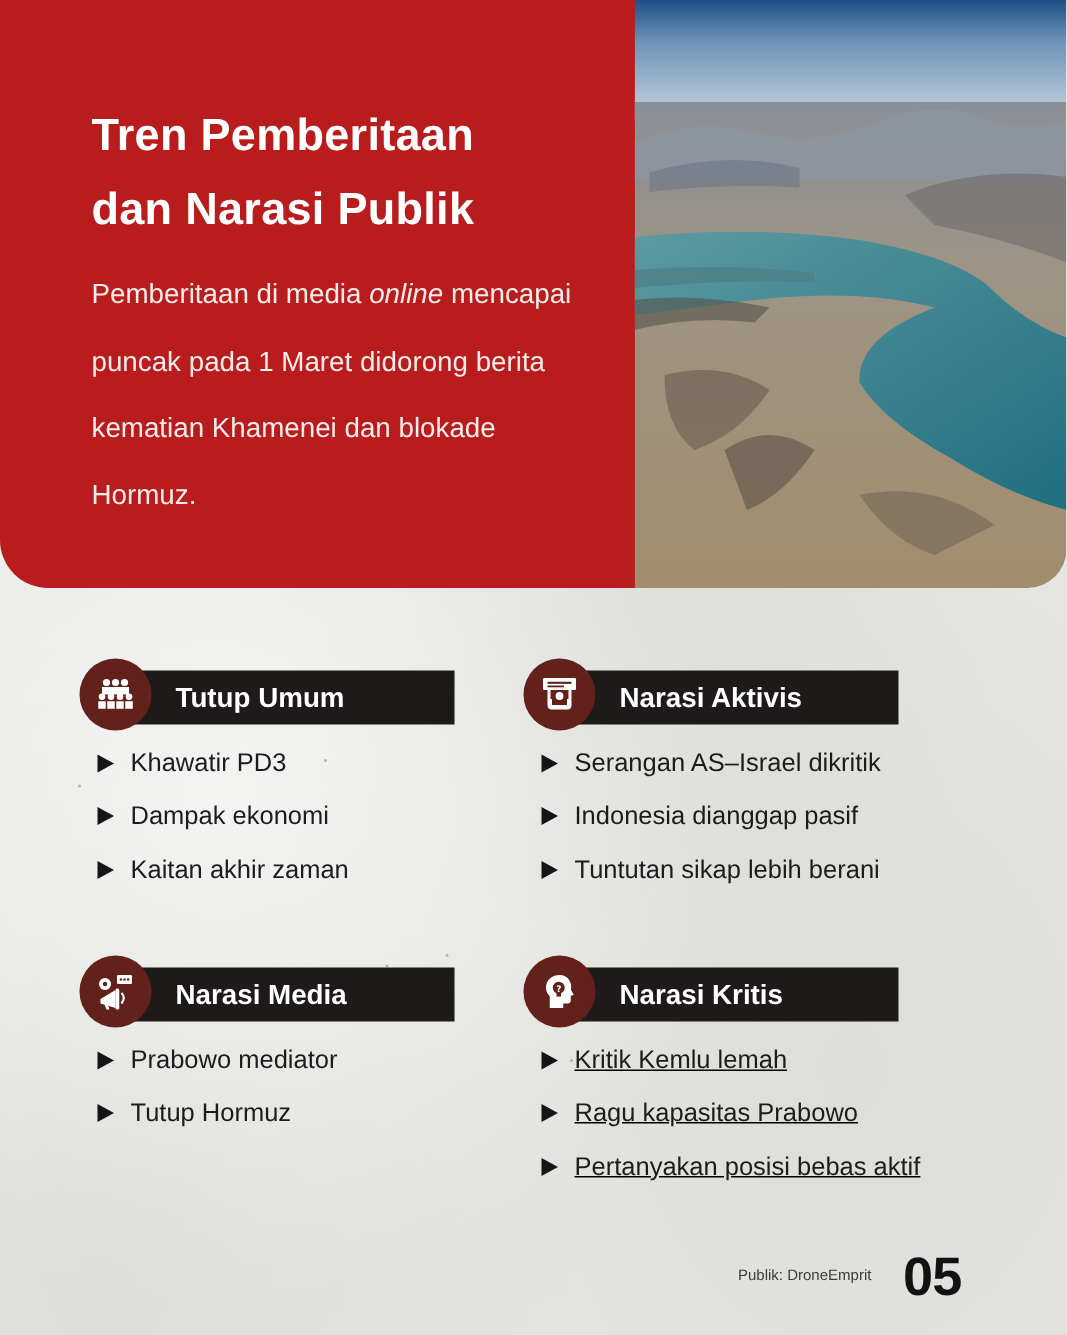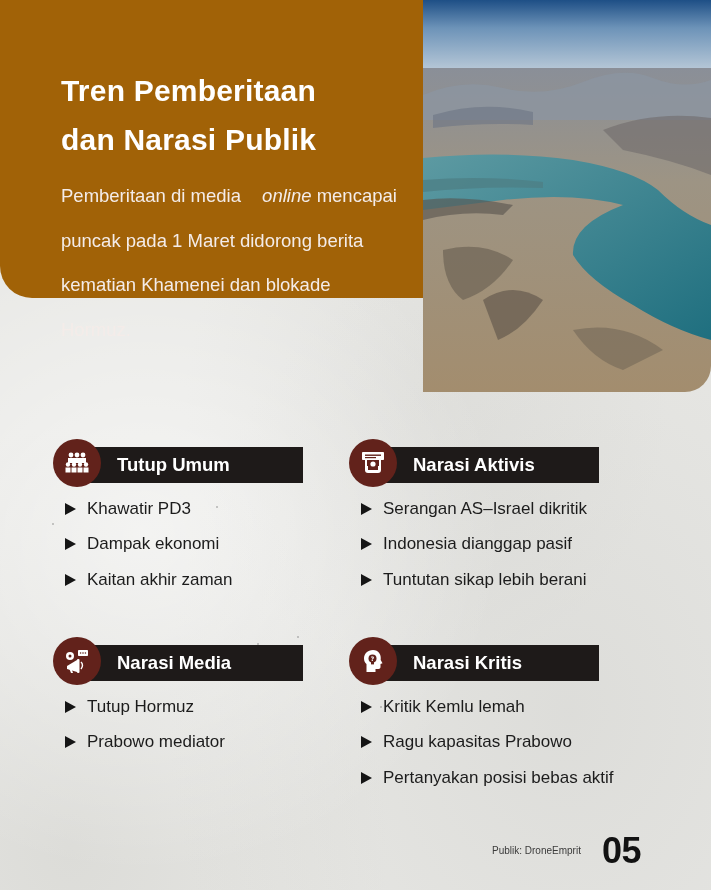--- a/index.html
+++ b/index.html
@@ -11,41 +11,41 @@
       radial-gradient(ellipse at 20% 60%, rgba(255,255,255,0.55) 0%, rgba(255,255,255,0) 45%),
       radial-gradient(ellipse at 80% 80%, rgba(200,200,196,0.35) 0%, rgba(200,200,196,0) 50%),
       radial-gradient(ellipse at 60% 45%, rgba(210,210,206,0.35) 0%, rgba(210,210,206,0) 40%),
       radial-gradient(ellipse at 10% 95%, rgba(205,205,200,0.45) 0%, rgba(205,205,200,0) 35%),
       #e8e8e5;
   }
 
   
   .hero-panel {
     position: absolute; left: 0; top: 0;
-    width: 424px; height: 298px;
-    background: #a16207;
+    width: 424px; height: 392px;
+    background: #b91c1c;
     border-bottom-left-radius: 32px;
   }
   .hero-title {
     position: absolute; left: 61px; top: 66px;
     width: 340px;
     color: #ffffff;
     font-weight: 700;
     font-size: 30px;
     line-height: 49px;
     letter-spacing: 0.2px;
   }
   .hero-desc {
     position: absolute; left: 61px; top: 174px;
     width: 340px;
     color: #f4ece9;
     font-size: 18.5px;
     line-height: 44.5px;
   }
-  .hero-desc em { font-style: italic; margin-left: 16px; }
+  .hero-desc em { font-style: italic; }
 
   .hero-photo {
     position: absolute; left: 423px; top: 0;
     width: 288px; height: 392px;
     border-bottom-right-radius: 26px;
     overflow: hidden;
   }
   .hero-photo svg { width: 100%; height: 100%; display: block; }
 
   
@@ -82,21 +82,21 @@
     display: inline-block; width: 0; height: 0;
     border-top: 6.5px solid transparent;
     border-bottom: 6.5px solid transparent;
     border-left: 11px solid #151515;
     margin-right: 11px;
   }
 
   #sec-umum   { left: 53px;  top: 439px; }
   #sec-aktivis{ left: 349px; top: 439px; }
   #sec-media  { left: 53px;  top: 637px; }
-  #sec-kritis { left: 349px; top: 637px; }
+  #sec-kritis { left: 349px; top: 637px; text-decoration: underline; }
 
   
   .source {
     position: absolute; left: 492px; top: 845px;
     font-size: 10px; color: #3b3b3b;
   }
   .page-no {
     position: absolute; left: 602px; top: 830px;
     font-size: 36px; font-weight: 700; color: #121212;
     letter-spacing: -0.5px;
@@ -232,25 +232,25 @@
         <path d="M4 19l10-6v12l-10-3z"></path>
         <rect x="14" y="12" width="2.5" height="14" rx="1"></rect>
         <path d="M6 21l2 5h2l-1.5-4.5z"></path>
         <path d="M18 15q3 3 0 7" stroke="#ffffff" stroke-width="1.4" fill="none"></path>
       </svg>
     </div>
   </div>
   <ul class="sec-list">
     <li>
         <span class="bullet"></span>
+        <span>Prabowo mediator</span>
+      </li>
+    <li>
+        <span class="bullet"></span>
         <span>Tutup Hormuz</span>
-      </li>
-    <li>
-        <span class="bullet"></span>
-        <span>Prabowo mediator</span>
       </li>
   </ul>
 </div>
 
 <div class="section" id="sec-kritis">
   <div class="sec-head">
     <div class="sec-bar"></div>
     <div class="sec-title">Narasi Kritis</div>
     <div class="sec-circle">
       <svg viewBox="0 0 28 28" fill="#ffffff">

